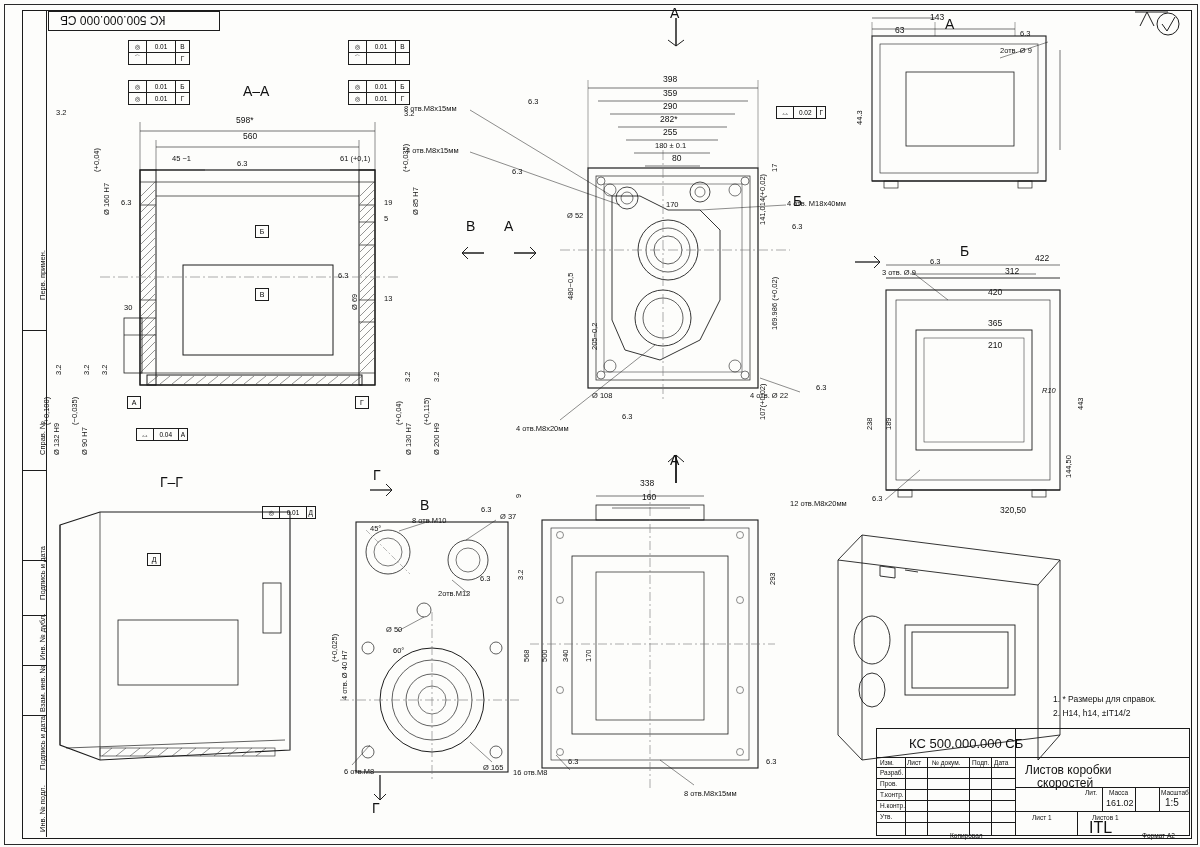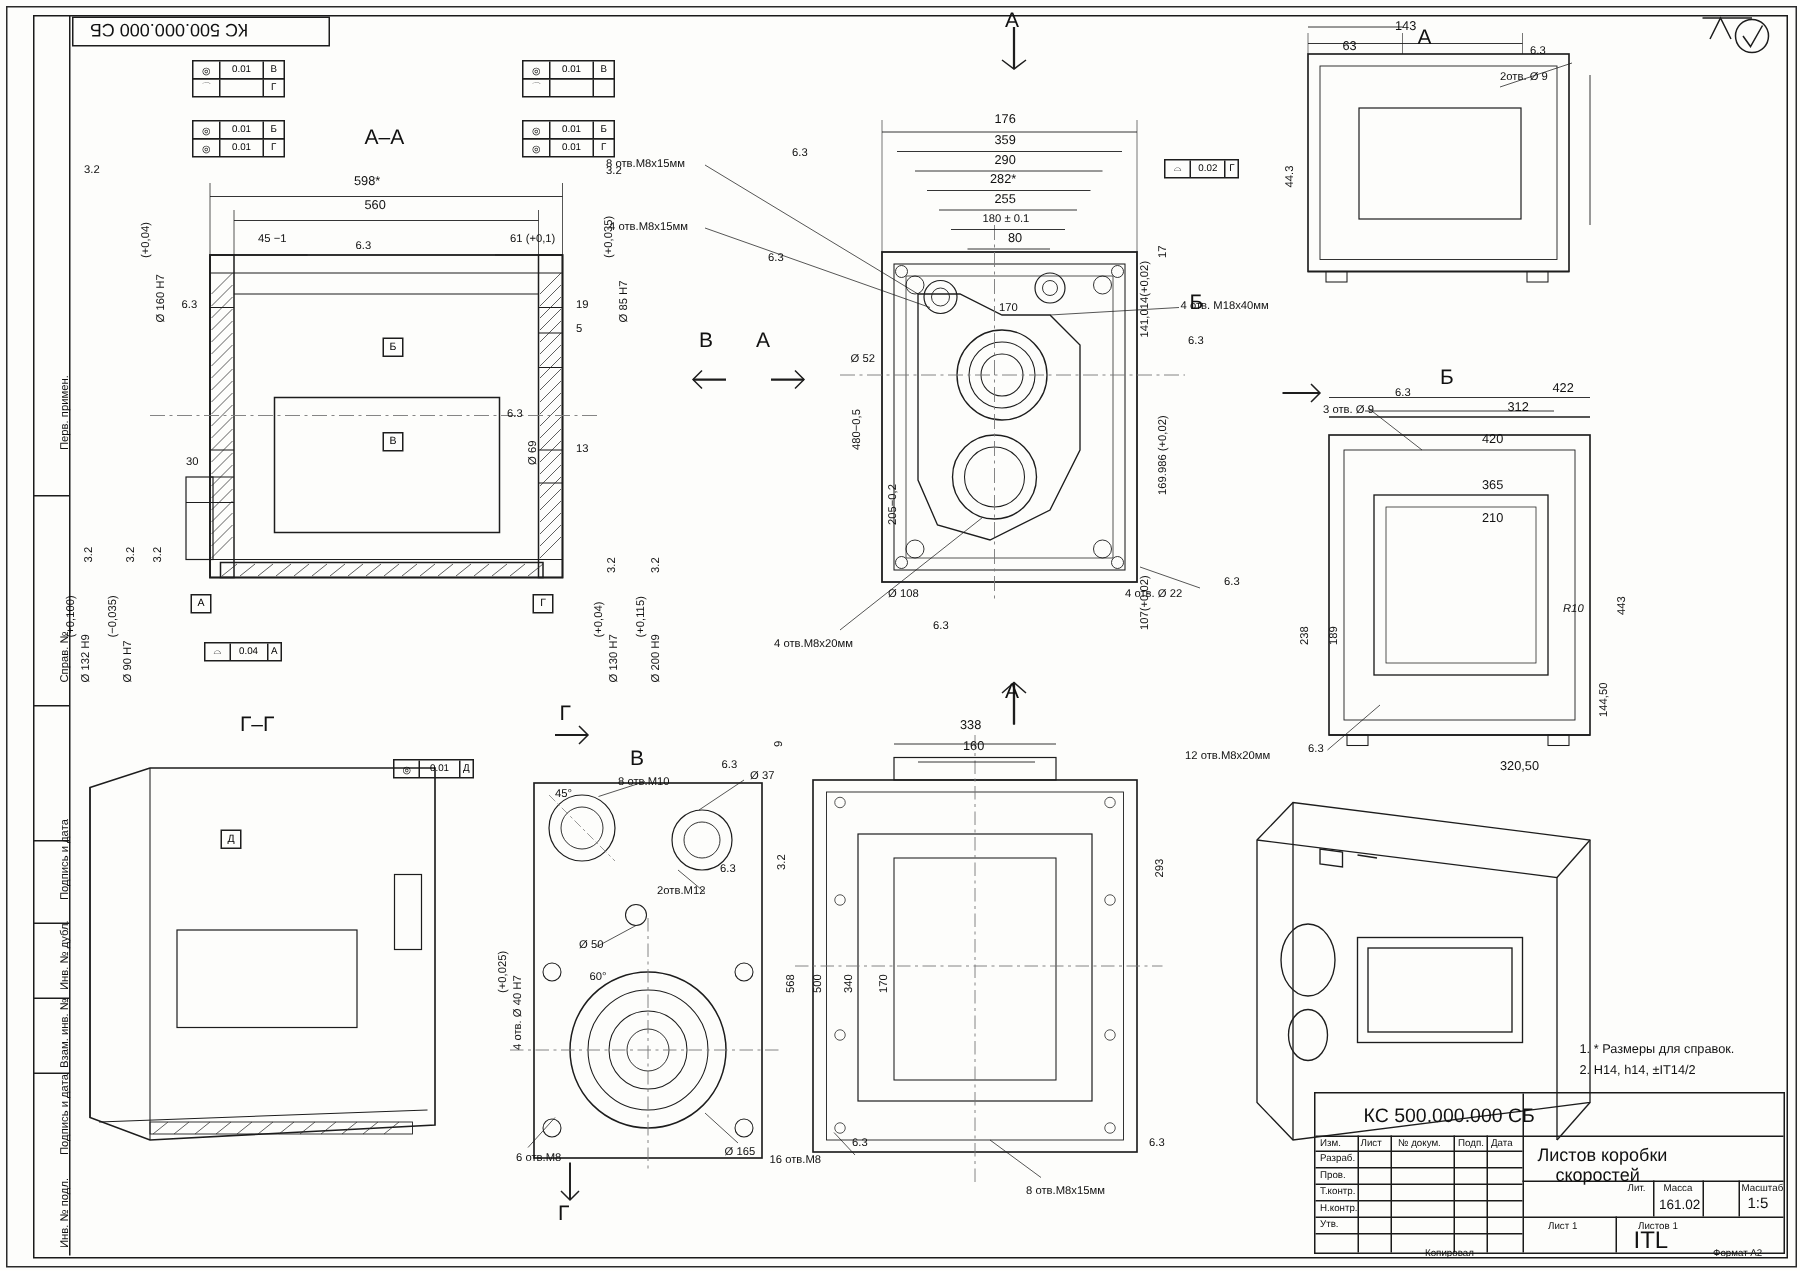--- a/index.html
+++ b/index.html
@@ -422,35 +422,35 @@
       <div style="width:13px;">◎</div>
       <div style="width:22px;">0.01</div>
       <div style="flex:1">Д</div>
     </div>
   <div class="ctrlbox" style="left:136px;top:428px;width:50px;">
       <div style="width:13px;">⌓</div>
       <div style="width:22px;">0.04</div>
       <div style="flex:1">А</div>
     </div>
 
-  <div class="txt d" style="left:663px;top:74px;">176</div>
+  <div class="txt d" style="left:663px;top:74px;">398</div>
   <div class="txt d" style="left:663px;top:88px;">359</div>
   <div class="txt d" style="left:663px;top:101px;">290</div>
   <div class="txt d" style="left:660px;top:114px;">282*</div>
   <div class="txt d" style="left:663px;top:127px;">255</div>
   <div class="txt dd" style="left:655px;top:141px;">180 ± 0.1</div>
   <div class="txt d" style="left:672px;top:153px;">80</div>
   <div class="vtxt" style="left:770px;top:172px;">17</div>
   <div class="vtxt sm" style="left:758px;top:225px;">141,014(+0,02)</div>
   <div class="vtxt sm" style="left:770px;top:330px;">169.986 (+0,02)</div>
   <div class="vtxt sm" style="left:758px;top:420px;">107(+0,02)</div>
   <div class="vtxt" style="left:566px;top:300px;">480−0,5</div>
   <div class="vtxt" style="left:590px;top:350px;">205−0,2</div>
   <div class="txt dd" style="left:666px;top:200px;">170</div>
-  <div class="txt dd" style="left:567px;top:211px;margin-top:23px;">Ø 52</div>
+  <div class="txt dd" style="left:567px;top:211px;">Ø 52</div>
   <div class="txt dd" style="left:592px;top:391px;">Ø 108</div>
   <div class="txt dd" style="left:750px;top:391px;">4 отв. Ø 22</div>
   <div class="txt dd" style="left:404px;top:104px;">8 отв.M8x15мм</div>
   <div class="txt dd" style="left:406px;top:146px;">4 отв.M8x15мм</div>
   <div class="txt dd" style="left:787px;top:199px;">4 отв. M18x40мм</div>
   <div class="txt dd" style="left:516px;top:424px;">4 отв.M8x20мм</div>
   <div class="txt dd" style="left:528px;top:97px;">6.3</div>
   <div class="txt dd" style="left:512px;top:167px;">6.3</div>
   <div class="txt dd" style="left:792px;top:222px;">6.3</div>
   <div class="txt dd" style="left:622px;top:412px;">6.3</div>
@@ -473,21 +473,21 @@
   <div class="txt d" style="left:1035px;top:253px;">422</div>
   <div class="txt d" style="left:1005px;top:266px;">312</div>
   <div class="txt d" style="left:988px;top:287px;">420</div>
   <div class="txt d" style="left:988px;top:318px;">365</div>
   <div class="txt d" style="left:988px;top:340px;">210</div>
   <div class="vtxt" style="left:865px;top:430px;">238</div>
   <div class="vtxt" style="left:884px;top:430px;">189</div>
   <div class="vtxt" style="left:1076px;top:410px;">443</div>
   <div class="vtxt" style="left:1064px;top:478px;">144,50</div>
   <div class="txt d" style="left:1000px;top:505px;">320,50</div>
-  <div class="txt dd" style="left:1042px;top:401px;font-style:italic;">R10</div>
+  <div class="txt dd" style="left:1042px;top:386px;font-style:italic;">R10</div>
   <div class="txt dd" style="left:882px;top:268px;">3 отв. Ø 9</div>
   <div class="txt dd" style="left:930px;top:257px;">6.3</div>
   <div class="txt dd" style="left:872px;top:494px;">6.3</div>
   <div class="txt dd" style="left:790px;top:499px;">12 отв.M8x20мм</div>
 
   <div class="txt lbl-big" style="left:160px;top:474px;">Г–Г</div>
   <div class="datum" style="left:147px;top:553px;">Д</div>
 
   <div class="txt lbl-big" style="left:420px;top:497px;">В</div>
   <div class="txt lbl-big" style="left:373px;top:467px;">Г</div>

